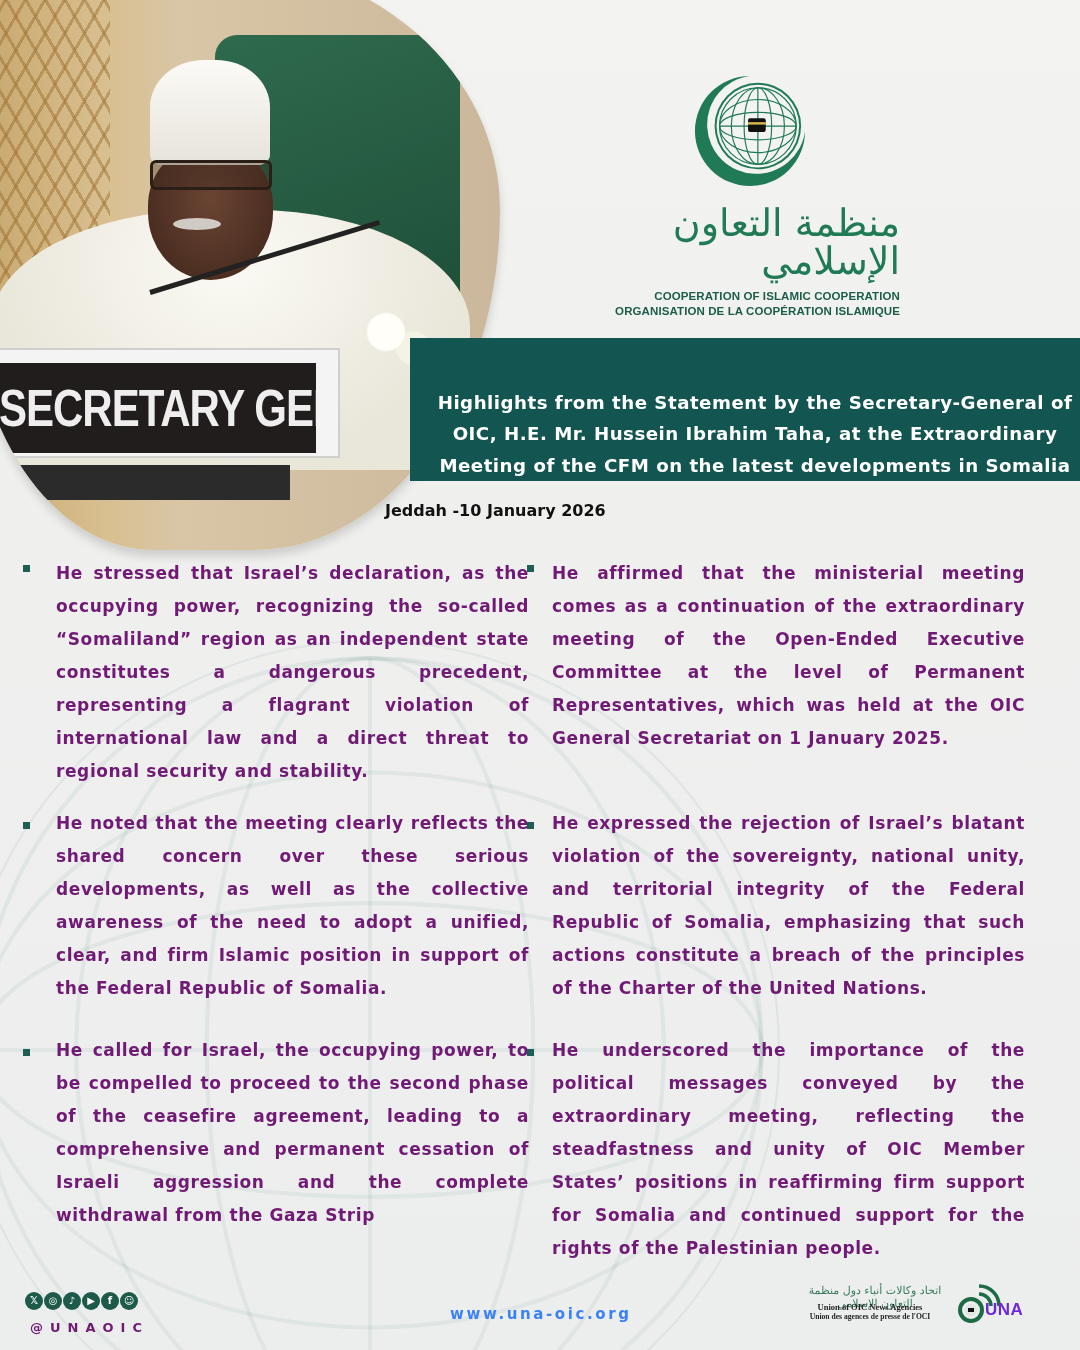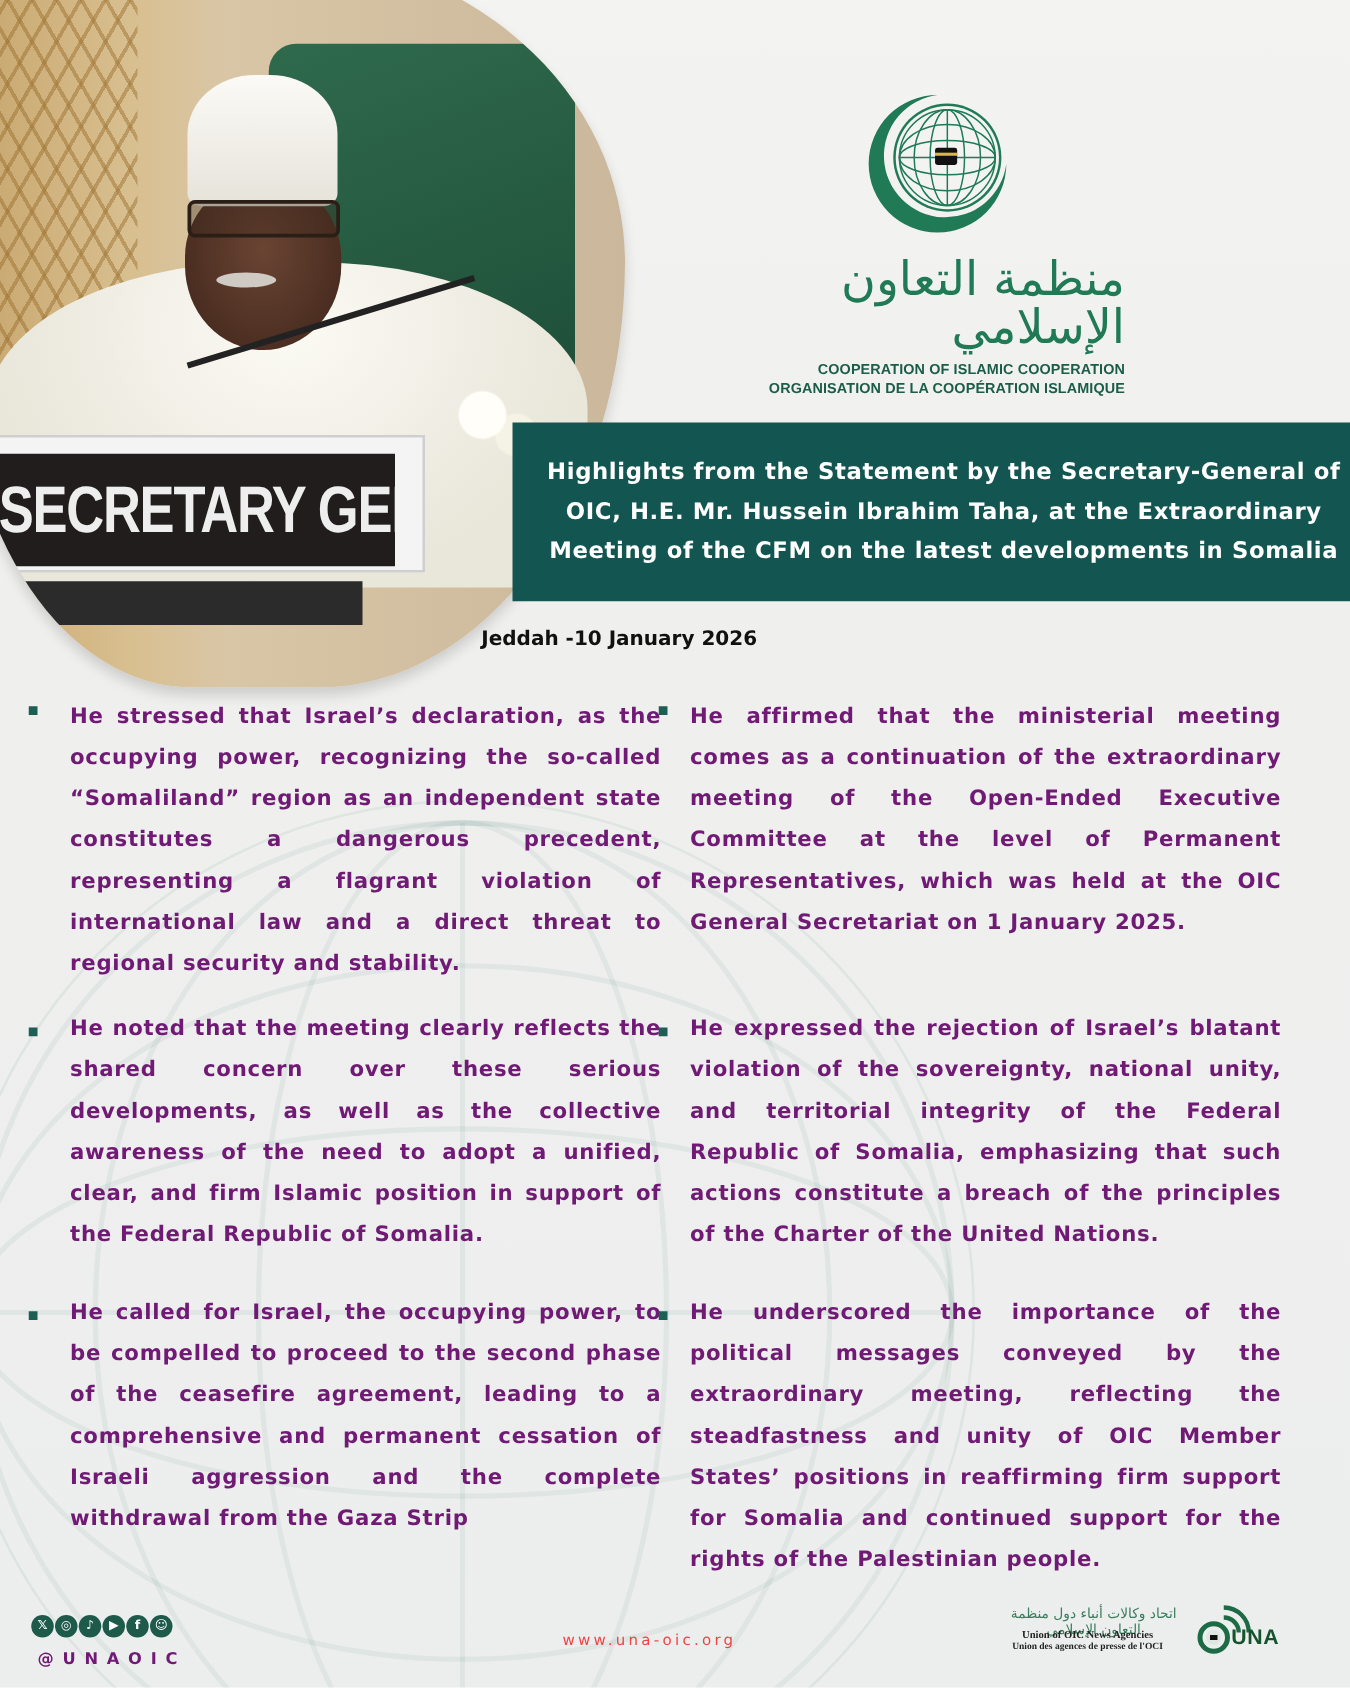--- a/index.html
+++ b/index.html
@@ -104,21 +104,21 @@
     font-weight: bold; font-size: 11.5px; color: #1b5d49; letter-spacing: .1px;
     white-space: nowrap;
   }
   .org-en { margin-top: 10px; }
   .org-fr { margin-top: 3px; }
 
   
   .title-band {
     position: absolute; left: 410px; top: 338px; width: 670px; height: 143px;
     background: #135550;
-    display: flex; align-items: center; justify-content: center;
+    display: flex; align-items: flex-end; justify-content: center;
   }
   .title-text {
     width: 640px; margin-left: 20px;
     text-align: center; color: #fff;
     font-weight: bold; font-size: 18.2px; line-height: 31.5px; letter-spacing: .5px;
   }
 
   .dateline {
     position: absolute; left: 385px; top: 501px;
     font-weight: bold; font-size: 16px; color: #111;
@@ -144,35 +144,35 @@
   .social .ic {
     width: 18px; height: 18px; border-radius: 50%; background: #1e5a4a;
     color: #fff; font-size: 10px; line-height: 18px; text-align: center; font-weight: bold;
   }
   .handle {
     position: absolute; left: 30px; top: 1320px;
     color: #701a75; font-weight: bold; font-size: 13px; letter-spacing: 7px;
   }
   .website {
     position: absolute; left: 450px; top: 1305px;
-    color: #ef4444; font-weight: normal; font-size: 12px; letter-spacing: 2.6px;
+    color: #3b82f6; font-weight: bold; font-size: 15px; letter-spacing: 2.6px;
     font-family: "DejaVu Sans", sans-serif;
   }
   .una { position: absolute; left: 795px; top: 1280px; width: 250px; height: 50px; }
   .una-ar { position: absolute; left: 5px; top: 4px; width: 150px; font-size: 11px; color: #3b7c5e; direction: rtl; text-align: center; font-family: "DejaVu Serif", serif; }
   .una-en, .una-fr {
     position: absolute; left: 0; width: 150px; text-align: center;
     font-family: Liberation Serif, serif; font-weight: bold; color: #222;
   }
   .una-en { top: 22px; font-size: 8.5px; }
   .una-fr { top: 32px; font-size: 7.6px; }
   .una-logo { position: absolute; left: 160px; top: 0; width: 80px; height: 45px; }
   .una-word {
     position: absolute; left: 190px; top: 20px;
-    color: #14532d; font-weight: bold; font-size: 17px; letter-spacing: .5px;
+    color: #6d28d9; font-weight: bold; font-size: 17px; letter-spacing: .5px;
     font-family: "Liberation Sans", sans-serif;
   }
 </style>
 </head>
 <body>
 
 <div class="watermark">
   <svg viewBox="0 0 100 100">
     <g fill="none" stroke="rgba(40,110,95,0.07)" stroke-width="0.5">
       <circle cx="50" cy="50" r="48"></circle>

